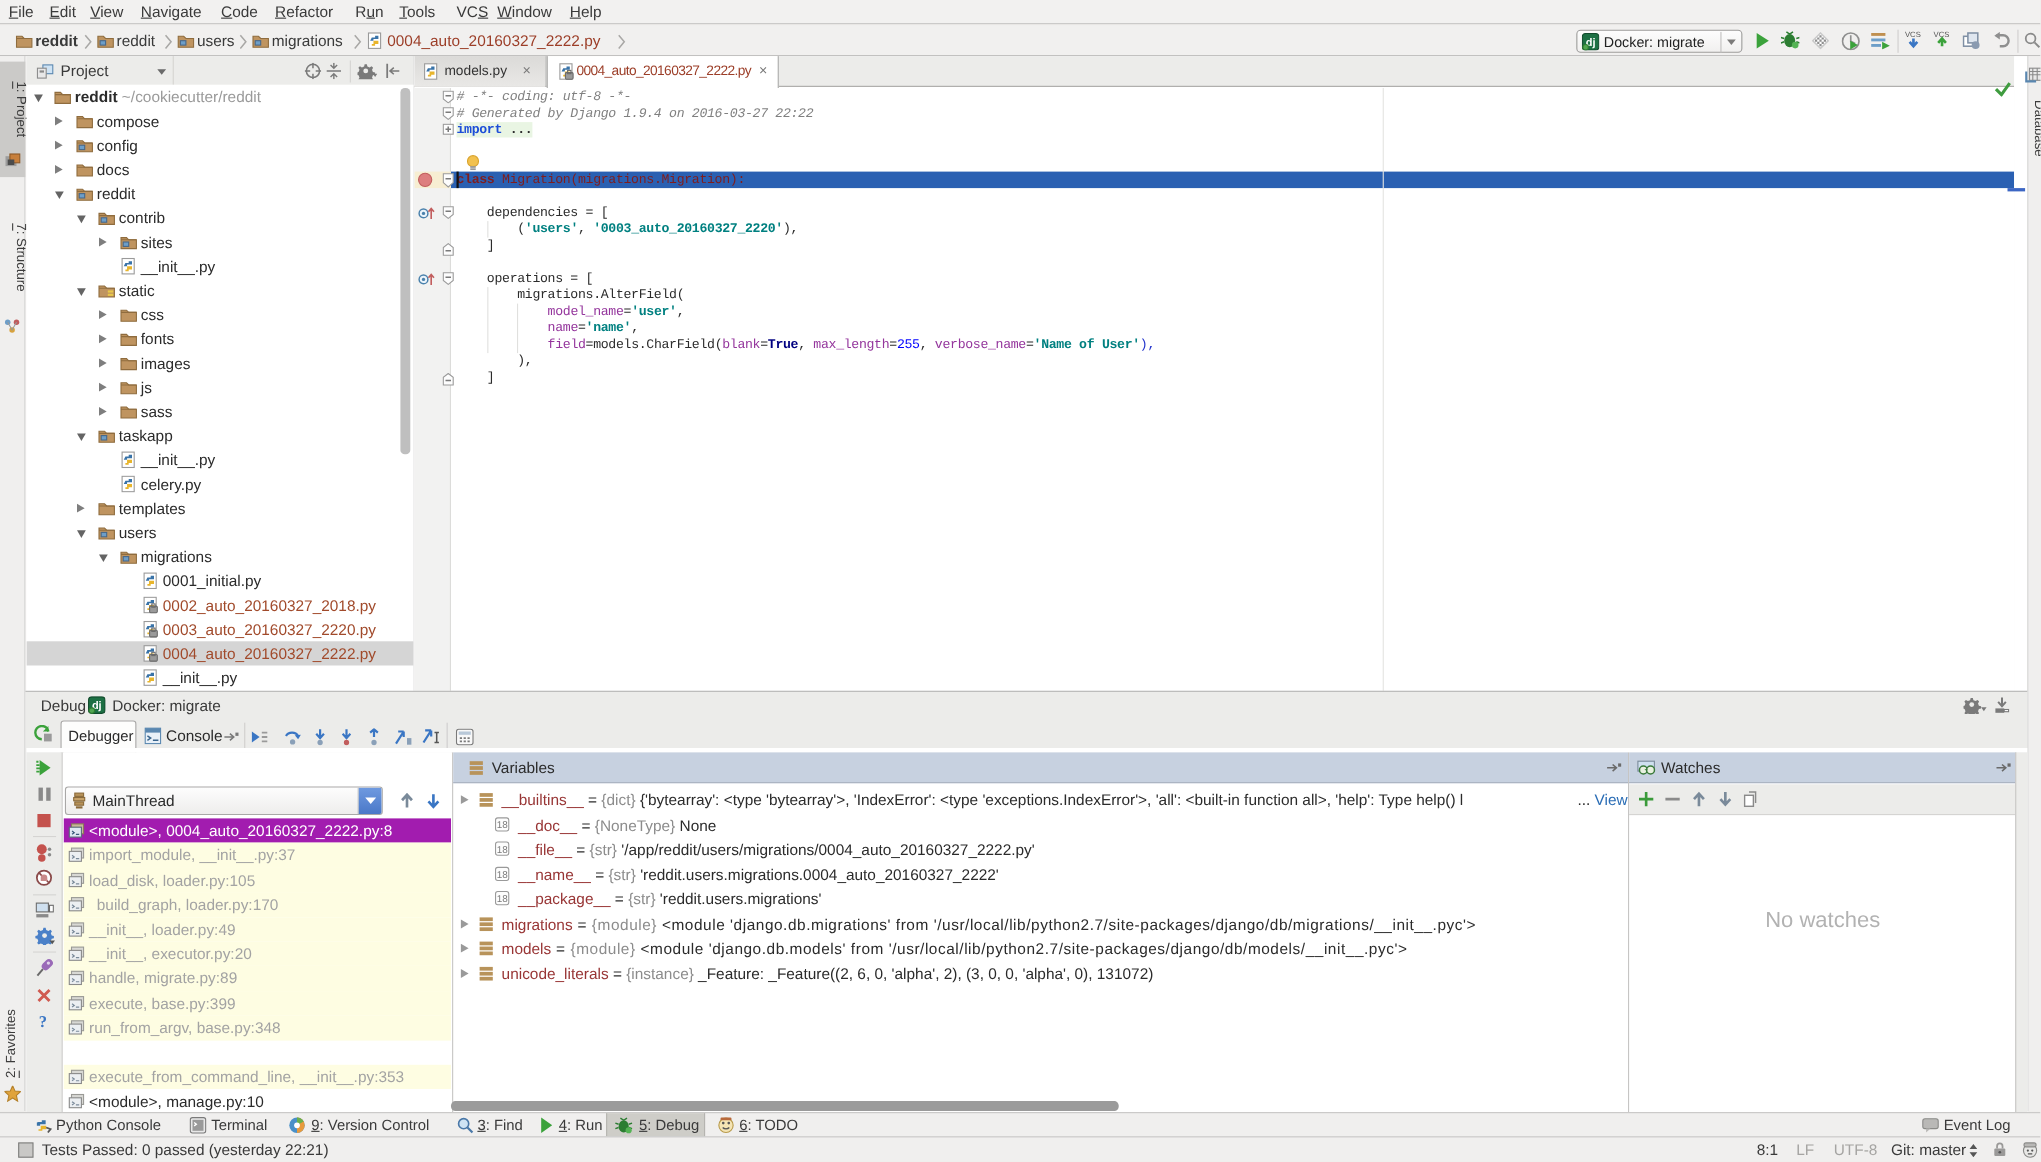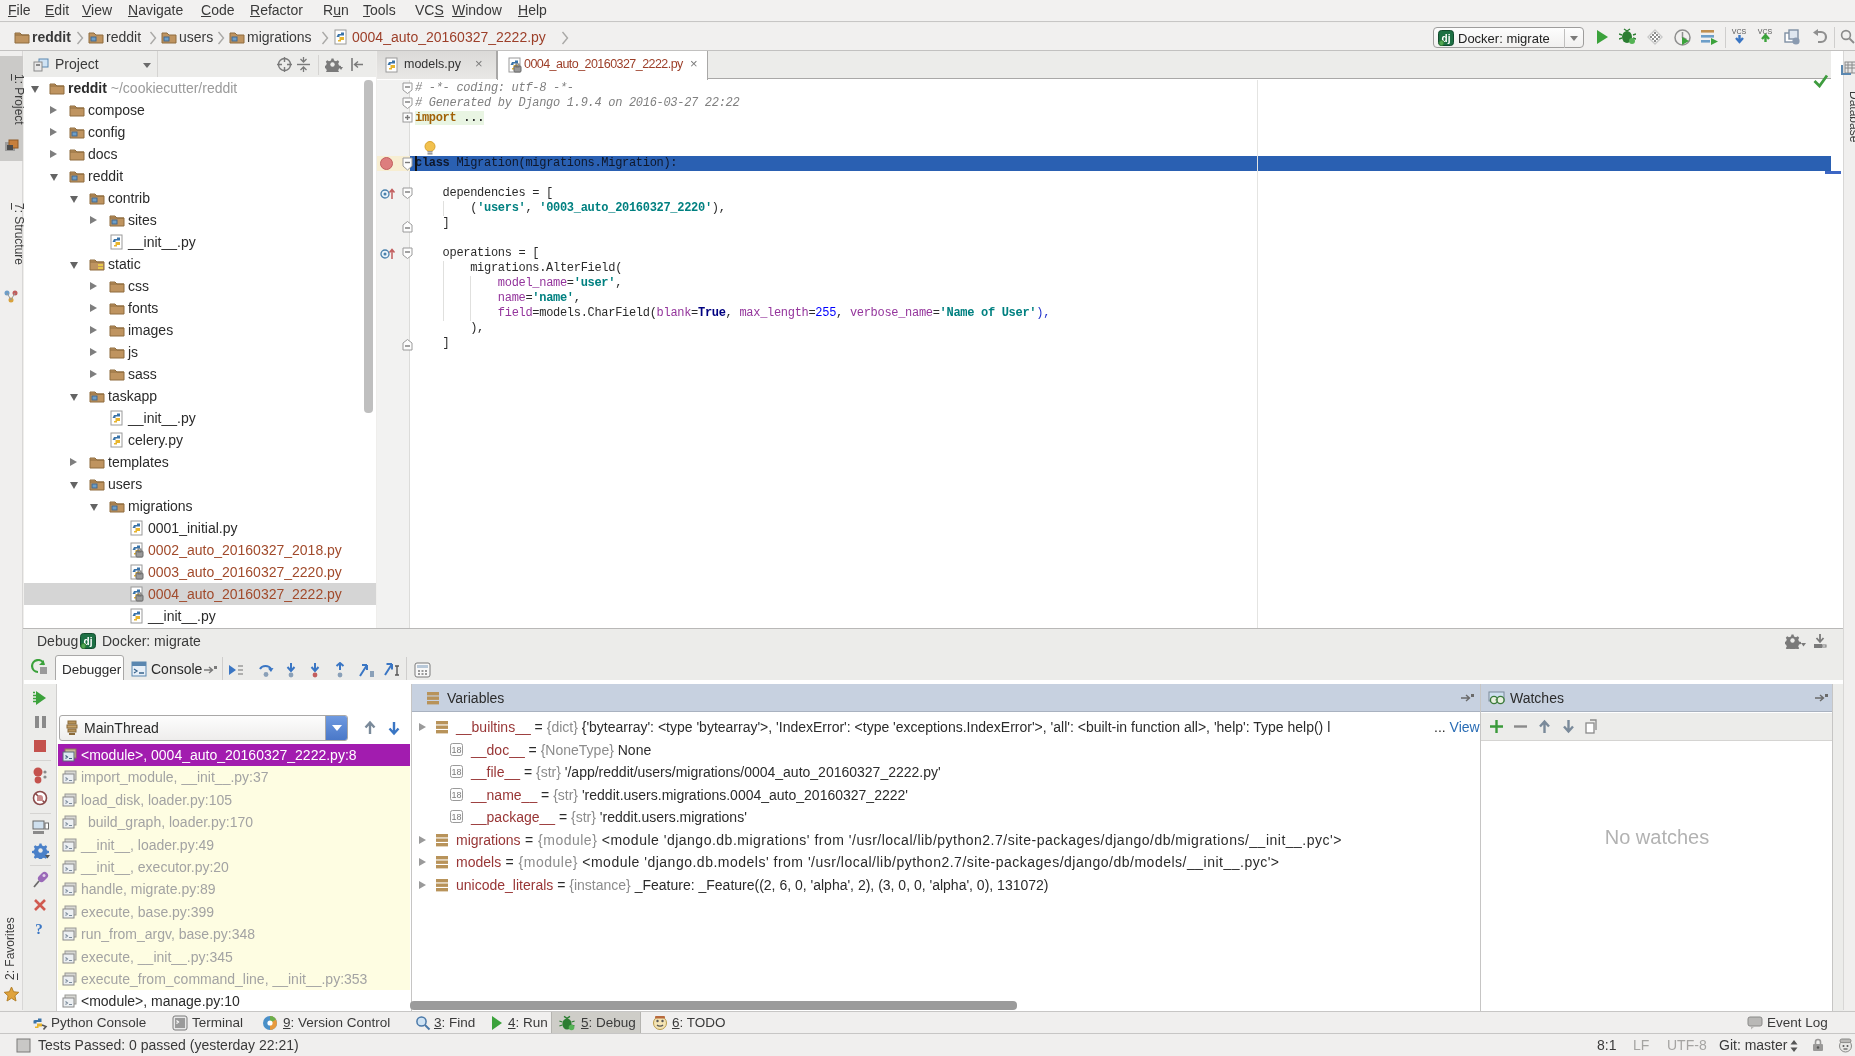--- a/index.html
+++ b/index.html
@@ -608,22 +608,22 @@
 <div id="execline"></div>
 <div id="marginline" style="position:absolute;left:880px;top:29px;width:1px;height:550px;background:#e4e4e2"></div>
 <div id="code">
 <span class="ic" style="left:8px;top:61px"><svg width="14" height="15">
           <circle cx="7" cy="5.5" r="5" fill="#f2c14e" stroke="#d9a32c"></circle>
           <rect x="4.5" y="10" width="5" height="1.6" fill="#9a9a9a"></rect>
           <rect x="4.5" y="12" width="5" height="1.6" fill="#9a9a9a"></rect>
         </svg></span>
 <span class="cl" style="top:1px"><span class="it"># -*- coding: utf-8 -*-</span></span>
 <span class="cl" style="top:16px"><span class="it"># Generated by Django 1.9.4 on 2016-03-27 22:22</span></span>
-<span class="cl" style="top:31px"><span style="background:#e9f5e3"><span class="kw" style="color:#a16207">import</span> <span style="color:#2b2b2b;font-weight:bold">...</span></span></span>
-<span class="cl" style="top:76px;color:#0f172a"><span style="font-weight:bold">class</span> Migration(migrations.Migration):</span>
+<span class="cl" style="top:31px"><span style="background:#e9f5e3"><span class="kw" style="color:#1d4ed8">import</span> <span style="color:#2b2b2b;font-weight:bold">...</span></span></span>
+<span class="cl" style="top:76px;color:#7f1d1d"><span style="font-weight:bold">class</span> Migration(migrations.Migration):</span>
 <span class="cl" style="top:106px">    dependencies = [</span>
 <span class="cl" style="top:121px">        (<span class="str">'users'</span>, <span class="str">'0003_auto_20160327_2220'</span>),</span>
 <span class="cl" style="top:136px">    ]</span>
 <span class="cl" style="top:166px">    operations = [</span>
 <span class="cl" style="top:181px">        migrations.AlterField(</span>
 <span class="cl" style="top:196px">            <span class="par">model_name</span>=<span class="str">'user'</span>,</span>
 <span class="cl" style="top:211px">            <span class="par">name</span>=<span class="str">'name'</span>,</span>
 <span class="cl" style="top:226px">            <span class="par">field</span>=models.CharField(<span class="par">blank</span>=<span class="kw">True</span>, <span class="par">max_length</span>=<span class="num">255</span>, <span class="par">verbose_name</span>=<span class="str">'Name of User'</span><span style="color:#2233cc">),</span></span>
 <span class="cl" style="top:241px">        ),</span>
 <span class="cl" style="top:256px">    ]</span>
@@ -982,30 +982,20 @@
 <div class="frow fyellow" style="top:239.2px">
           <span class="ic" style="left:3px;top:3px">
             <svg width="16" height="16">
               <rect x="4" y="2" width="11" height="9" fill="#d8d8d4" stroke="#9a9a96"></rect>
               <rect x="2" y="5" width="11" height="9" fill="#eceff2" stroke="#8a8a8a"></rect>
               <path d="M4.5 8.5 l2 1.5 -2 1.5 M8 11.5 h3" stroke="#7a8a9a" stroke-width="1.1" fill="none"></path>
             </svg>
           </span>
           <span class="lbl" style="left:23px;position:absolute;top:3px">run_from_argv, base.py:348</span>
         </div>
-<div class="frow fyellow" style="top:261.6px">
-          <span class="ic" style="left:3px;top:3px">
-            <svg width="16" height="16">
-              <rect x="4" y="2" width="11" height="9" fill="#d8d8d4" stroke="#9a9a96"></rect>
-              <rect x="2" y="5" width="11" height="9" fill="#eceff2" stroke="#8a8a8a"></rect>
-              <path d="M4.5 8.5 l2 1.5 -2 1.5 M8 11.5 h3" stroke="#7a8a9a" stroke-width="1.1" fill="none"></path>
-            </svg>
-          </span>
-          <span class="lbl" style="left:23px;position:absolute;top:3px">execute, __init__.py:345</span>
-        </div>
 <div class="frow fyellow" style="top:284px">
           <span class="ic" style="left:3px;top:3px">
             <svg width="16" height="16">
               <rect x="4" y="2" width="11" height="9" fill="#d8d8d4" stroke="#9a9a96"></rect>
               <rect x="2" y="5" width="11" height="9" fill="#eceff2" stroke="#8a8a8a"></rect>
               <path d="M4.5 8.5 l2 1.5 -2 1.5 M8 11.5 h3" stroke="#7a8a9a" stroke-width="1.1" fill="none"></path>
             </svg>
           </span>
           <span class="lbl" style="left:23px;position:absolute;top:3px">execute_from_command_line, __init__.py:353</span>
         </div>

